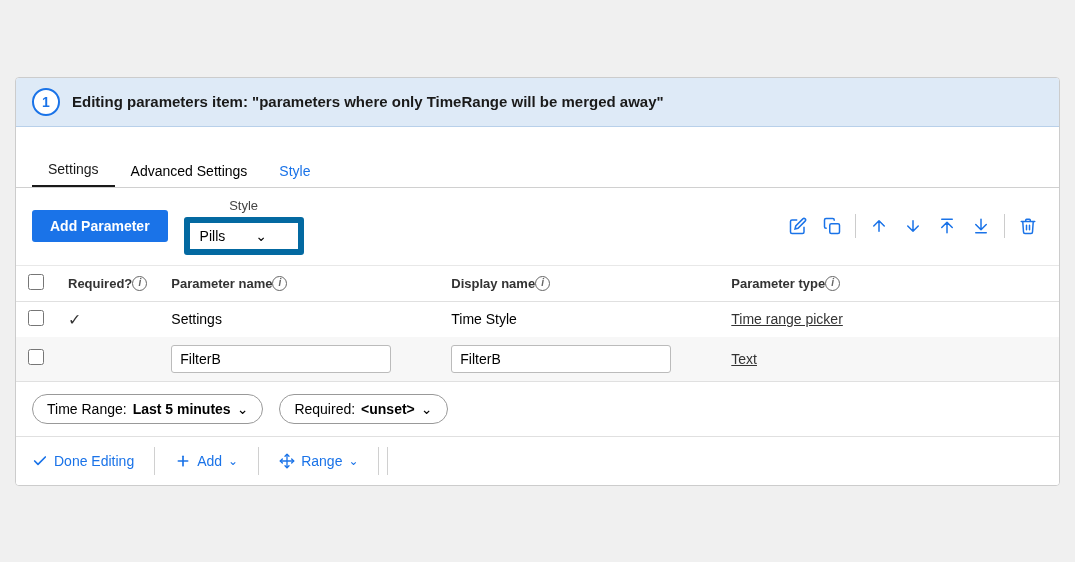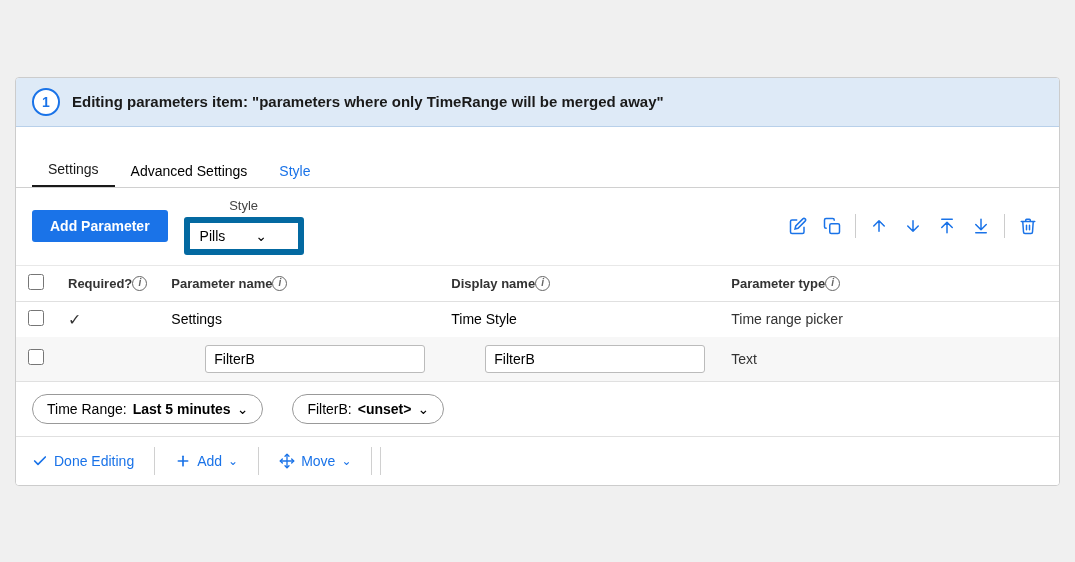--- a/index.html
+++ b/index.html
@@ -170,31 +170,31 @@
       width: 16px; height: 16px;
       cursor: pointer;
     }
     .text-input {
       border: 1px solid #bbb;
       border-radius: 3px;
       padding: 5px 8px;
       font-size: 14px;
       width: 100%;
       max-width: 220px;
-      margin-left: 34px;
     }
     .param-type-text {
       color: #333;
       font-size: 14px;
+      text-decoration: underline;
     }
     
     .preview-row {
       padding: 12px 16px;
       display: flex;
-      gap: 29px;
+      gap: 16px;
       align-items: center;
       border-top: 1px solid #e0e0e0;
       border-bottom: 1px solid #e0e0e0;
     }
     .pill-btn {
       border: 1px solid #999;
       border-radius: 16px;
       padding: 6px 14px;
       font-size: 14px;
       background: #fff;
@@ -398,21 +398,21 @@
     </tbody>
   </table>
 
   <div class="preview-row">
     <button class="pill-btn">
       <span>Time Range:</span>
       <span class="bold">Last 5 minutes</span>
       <span>⌄</span>
     </button>
     <button class="pill-btn">
-      <span>FilterB:</span>
+      <span>Required:</span>
       <span class="bold">&lt;unset&gt;</span>
       <span>⌄</span>
     </button>
   </div>
 
   <div class="footer-bar">
     <button class="footer-btn done">
       <svg width="16" height="16" viewBox="0 0 24 24" fill="none" stroke="#1a73e8" stroke-width="2.5" stroke-linecap="round" stroke-linejoin="round">
           <polyline points="20 6 9 17 4 12"></polyline>
         </svg>
@@ -433,21 +433,21 @@
     <div class="footer-btn-group">
       <button class="footer-btn">
         <svg width="16" height="16" viewBox="0 0 24 24" fill="none" stroke="#1a73e8" stroke-width="2" stroke-linecap="round" stroke-linejoin="round">
             <polyline points="5 9 2 12 5 15"></polyline>
             <polyline points="9 5 12 2 15 5"></polyline>
             <polyline points="15 19 12 22 9 19"></polyline>
             <polyline points="19 9 22 12 19 15"></polyline>
             <line x1="2" y1="12" x2="22" y2="12"></line>
             <line x1="12" y1="2" x2="12" y2="22"></line>
           </svg>
-        <span>Move</span>
+        <span>Range</span>
         <span class="chevron-small">⌄</span>
       </button>
     </div>
     <div class="footer-divider"></div>
     <div class="footer-divider"></div>
   </div>
 
 </div>
 
 </body></html>

